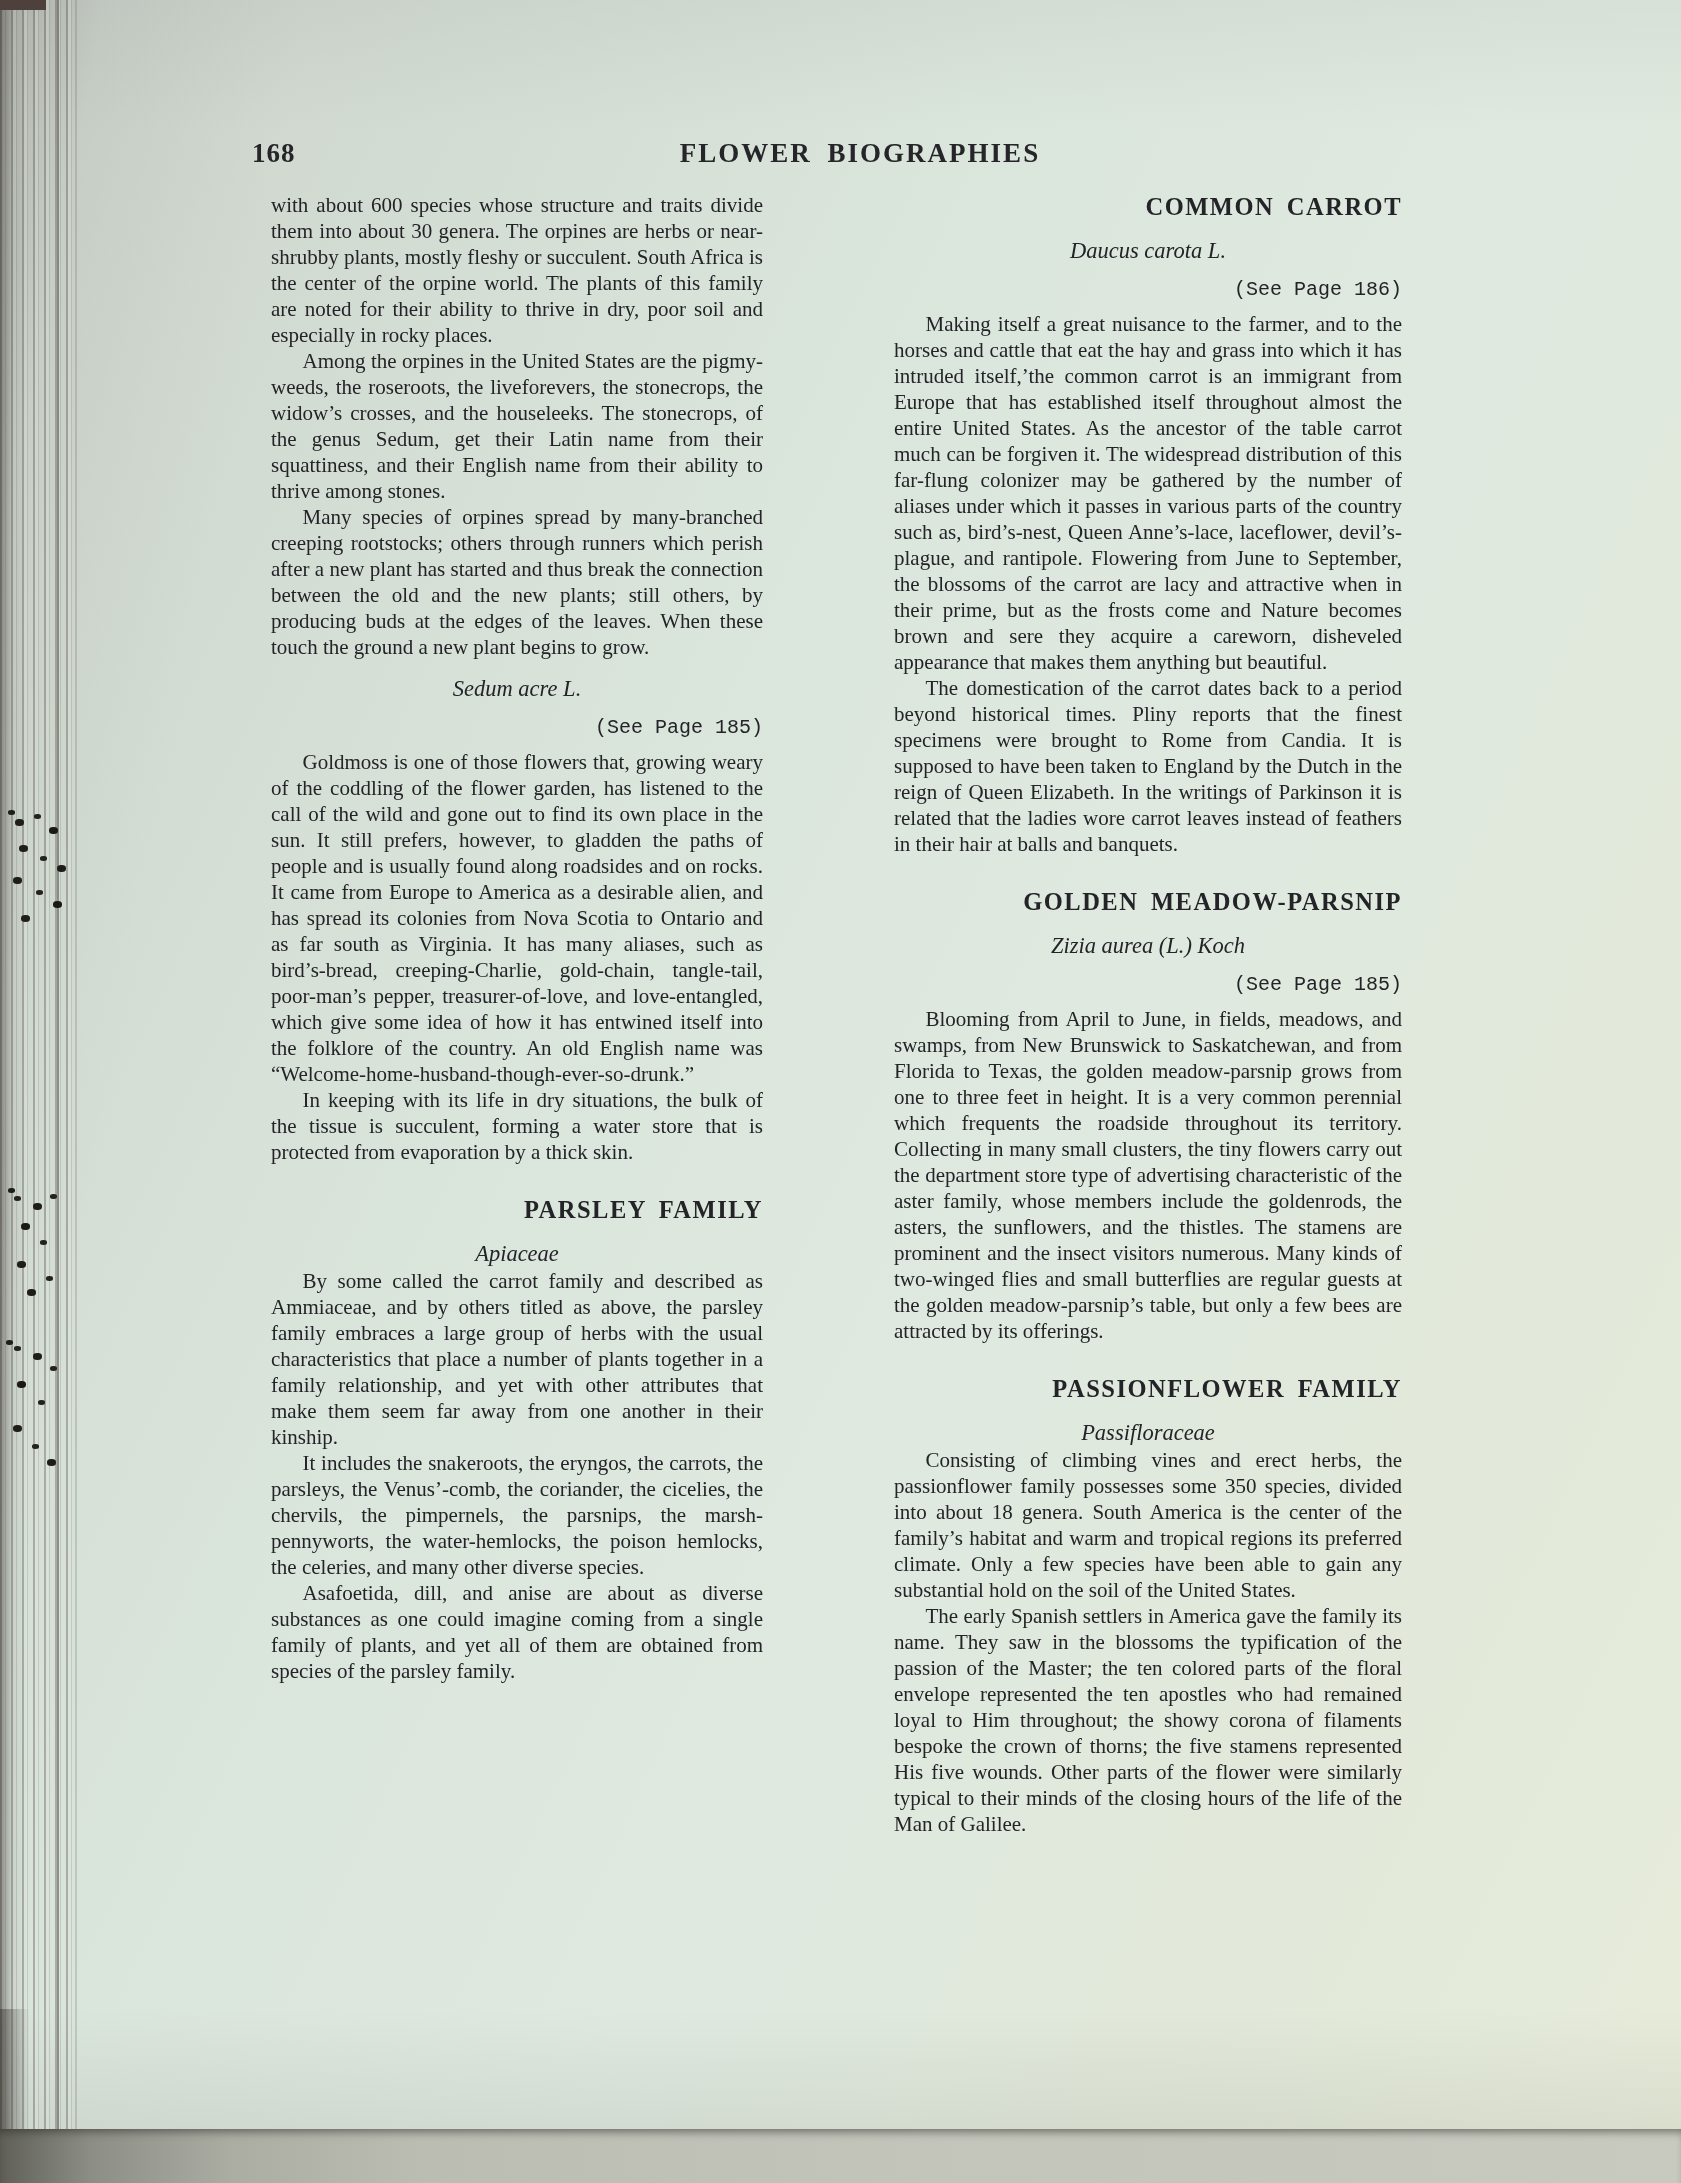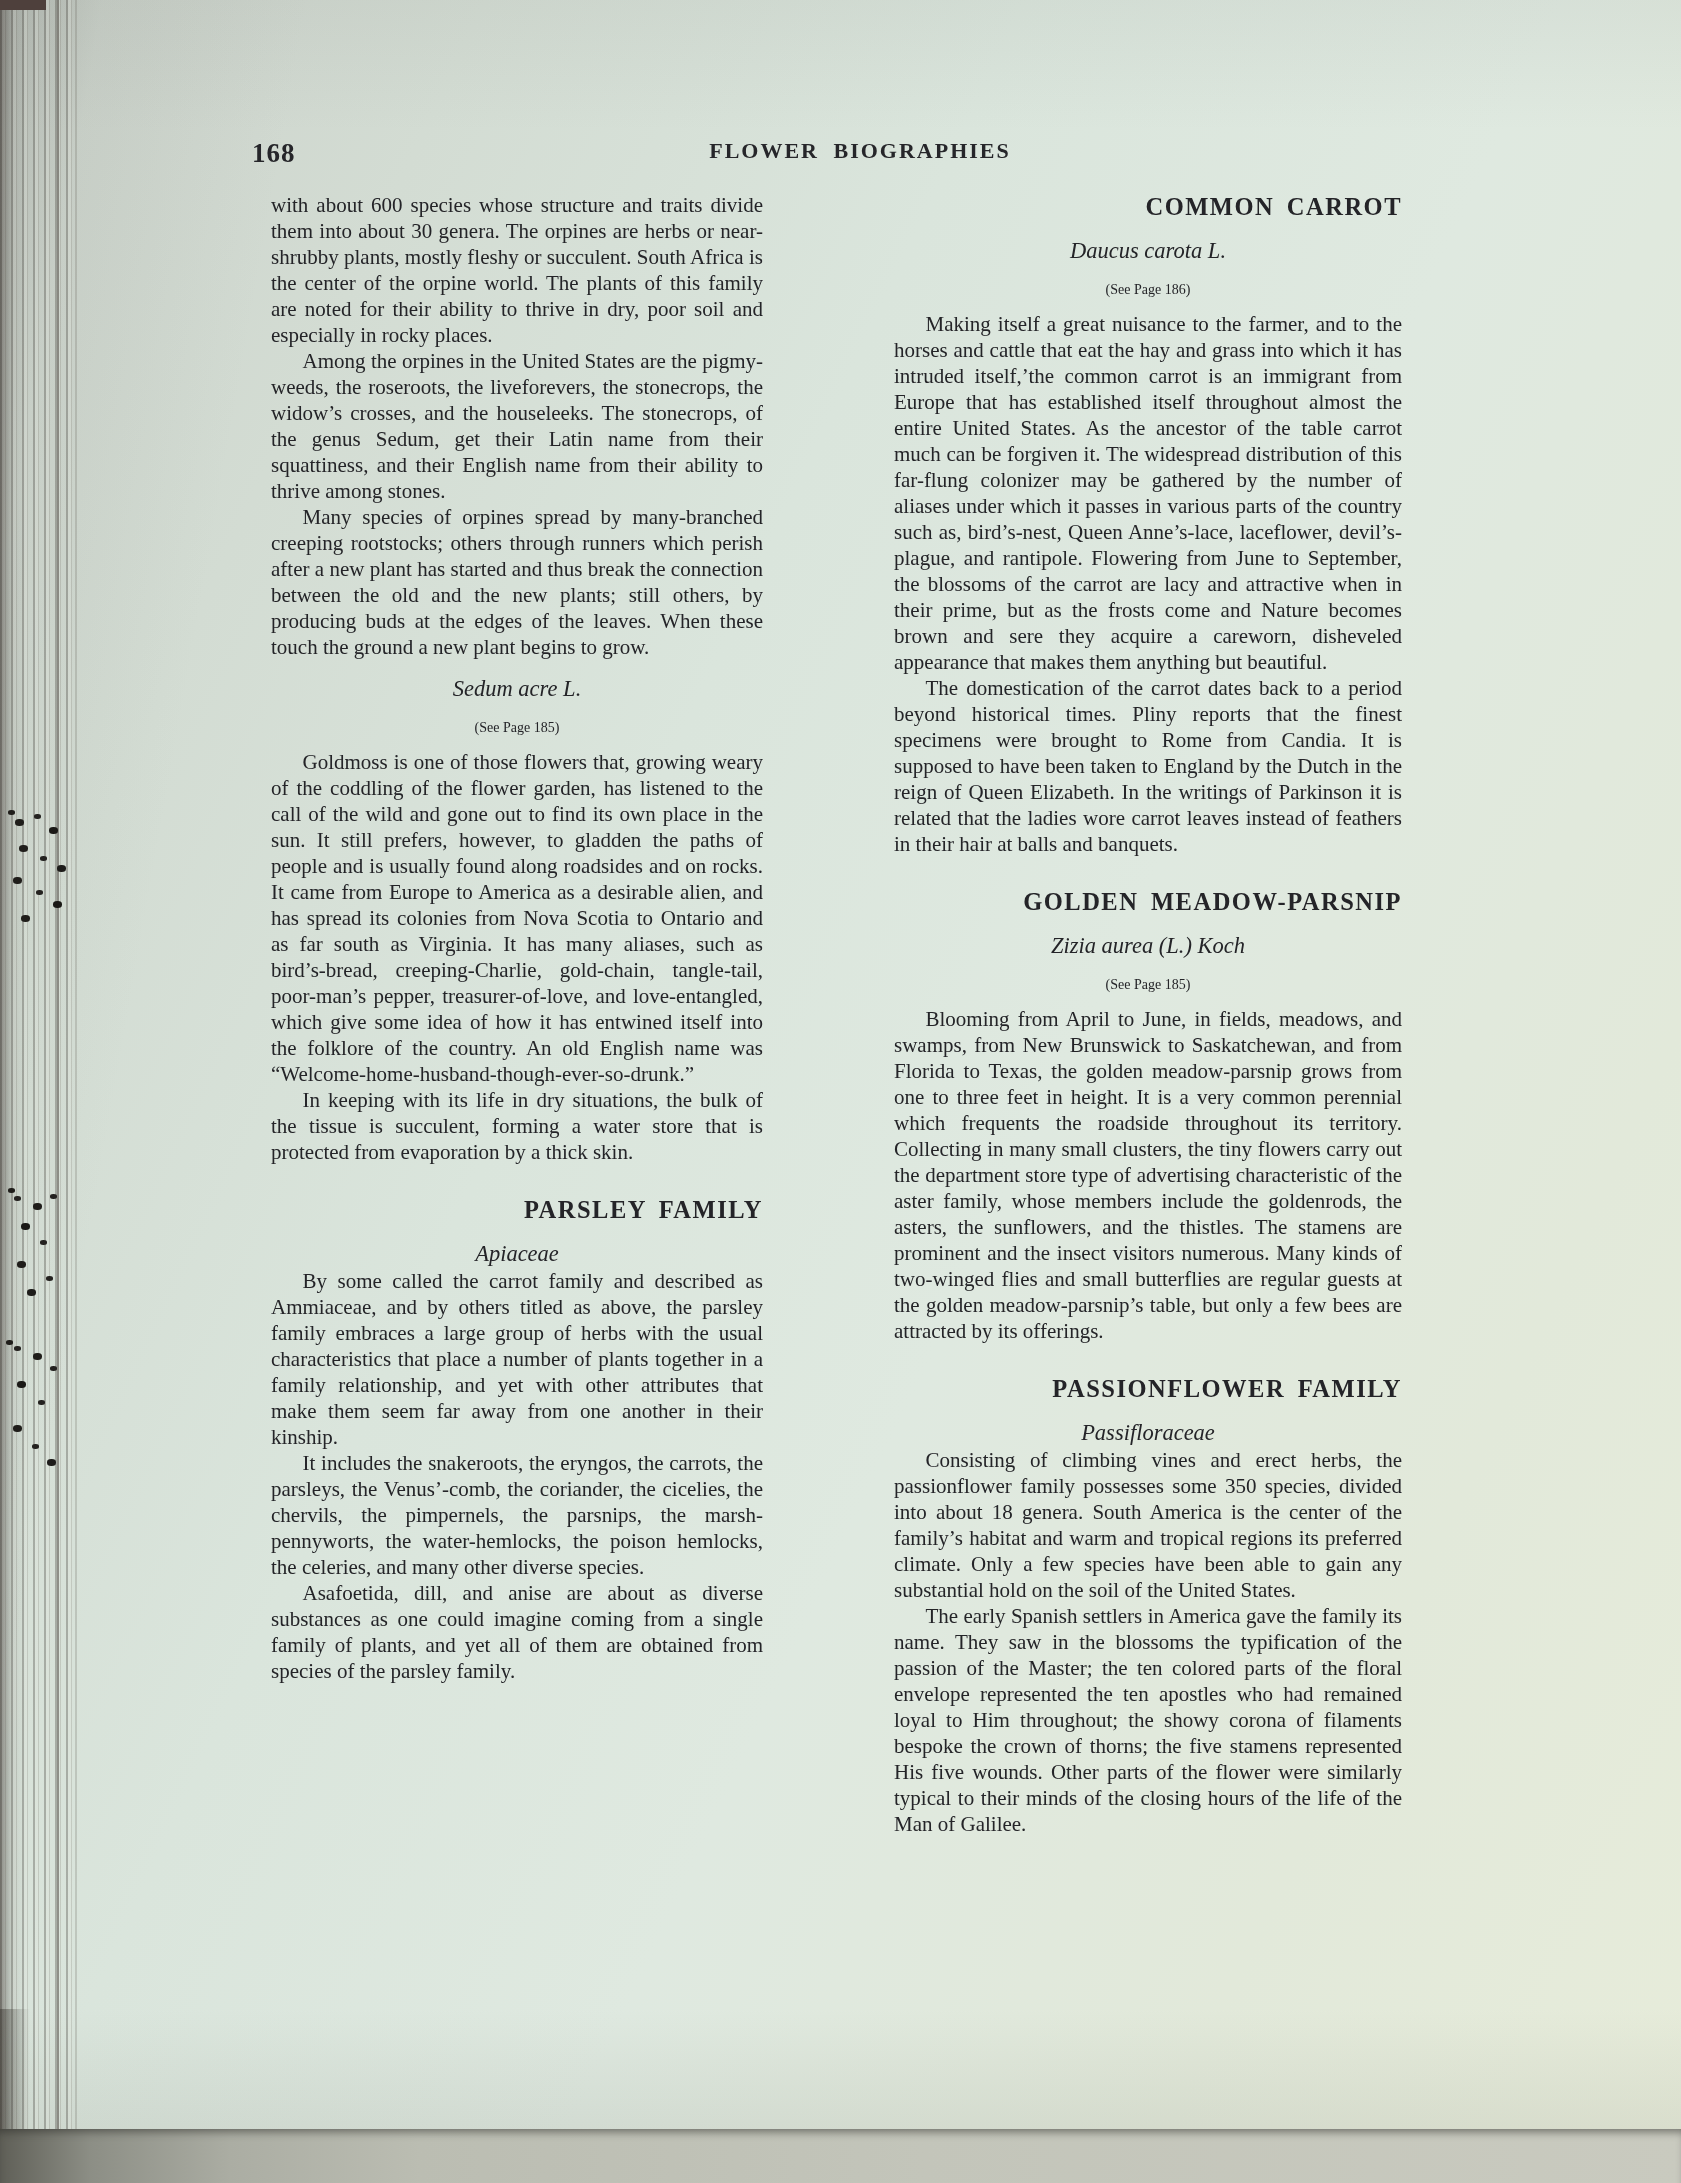--- a/index.html
+++ b/index.html
@@ -57,42 +57,42 @@
   .bottom-corner{position:absolute;left:0;bottom:44px;width:30px;height:130px;
     background:linear-gradient(90deg,rgba(58,54,48,0.50),rgba(58,54,48,0));}
 
   
   .folio{
     position:absolute;left:252px;top:138px;
     font-size:27px;font-weight:bold;letter-spacing:1px;
   }
   .running-title{
     position:absolute;left:630px;top:138px;width:460px;text-align:center;
-    font-size:22px;font-weight:bold;letter-spacing:2px;word-spacing:7px;
+    font-size:27px;font-weight:bold;letter-spacing:2px;word-spacing:7px;
   }
 
   
   .col{
     position:absolute;top:192px;
     font-size:21px;line-height:26px;text-align:justify;
     color:#242428;
   }
   .col-left{left:271px;width:492px;}
   .col-right{left:894px;width:508px;}
 
   .blk{margin:0;}
   .para{text-indent:1.5em;}
   .flow{text-indent:0;}
   .heading{
     text-align:right;text-indent:0;font-weight:bold;
     font-size:24.5px;line-height:30px;letter-spacing:1.5px;word-spacing:5px;
     margin-top:30px;
   }
   .species{text-align:center;text-indent:0;font-style:italic;font-size:22.5px;line-height:28px;margin-top:15px;}
-  .seeref{text-align:center;text-indent:0;font-size:14px;line-height:28px;margin-top:11px;margin-bottom:7px;}
+  .seeref{text-align:right;text-indent:0;font-size:20px;line-height:28px;margin-top:11px;margin-bottom:7px;font-family:Liberation Mono, monospace;}
   .col .blk:first-child{margin-top:0;}
   .it{}
 </style>
 </head>
 <body>
 
 <div class="page">
 
   <div class="edge-strip"></div>
   <div class="gutter-line"></div>

